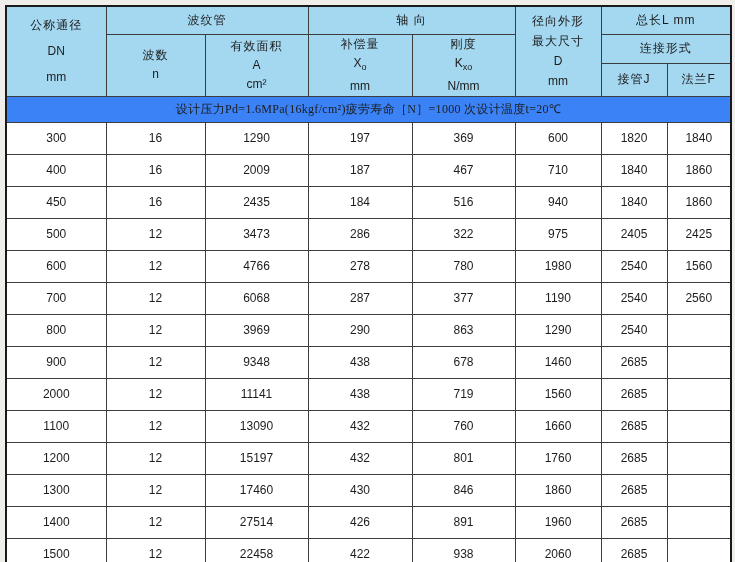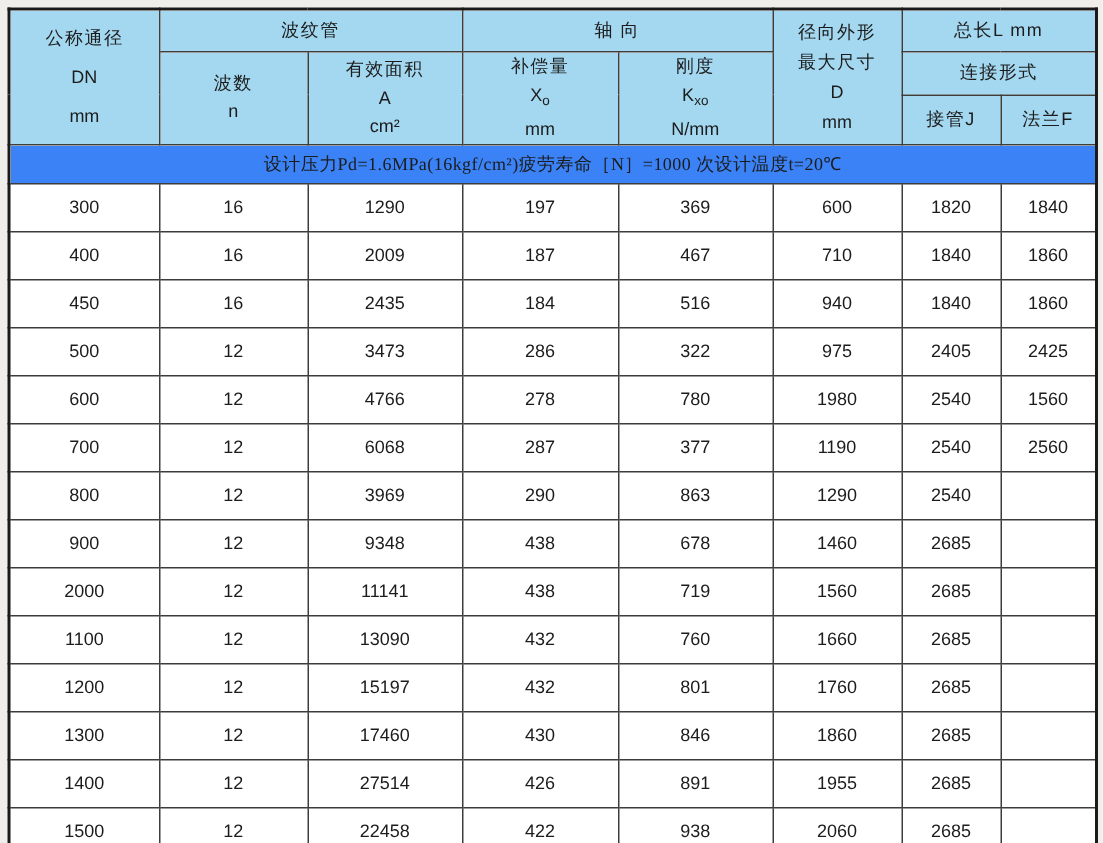--- a/index.html
+++ b/index.html
@@ -266,21 +266,21 @@
     <td>2685</td>
     <td></td>
   </tr>
 
   <tr>
     <td>1400</td>
     <td>12</td>
     <td>27514</td>
     <td>426</td>
     <td>891</td>
-    <td>1955</td>
+    <td>1960</td>
     <td>2685</td>
     <td></td>
   </tr>
 
   <tr>
     <td>1500</td>
     <td>12</td>
     <td>22458</td>
     <td>422</td>
     <td>938</td>

